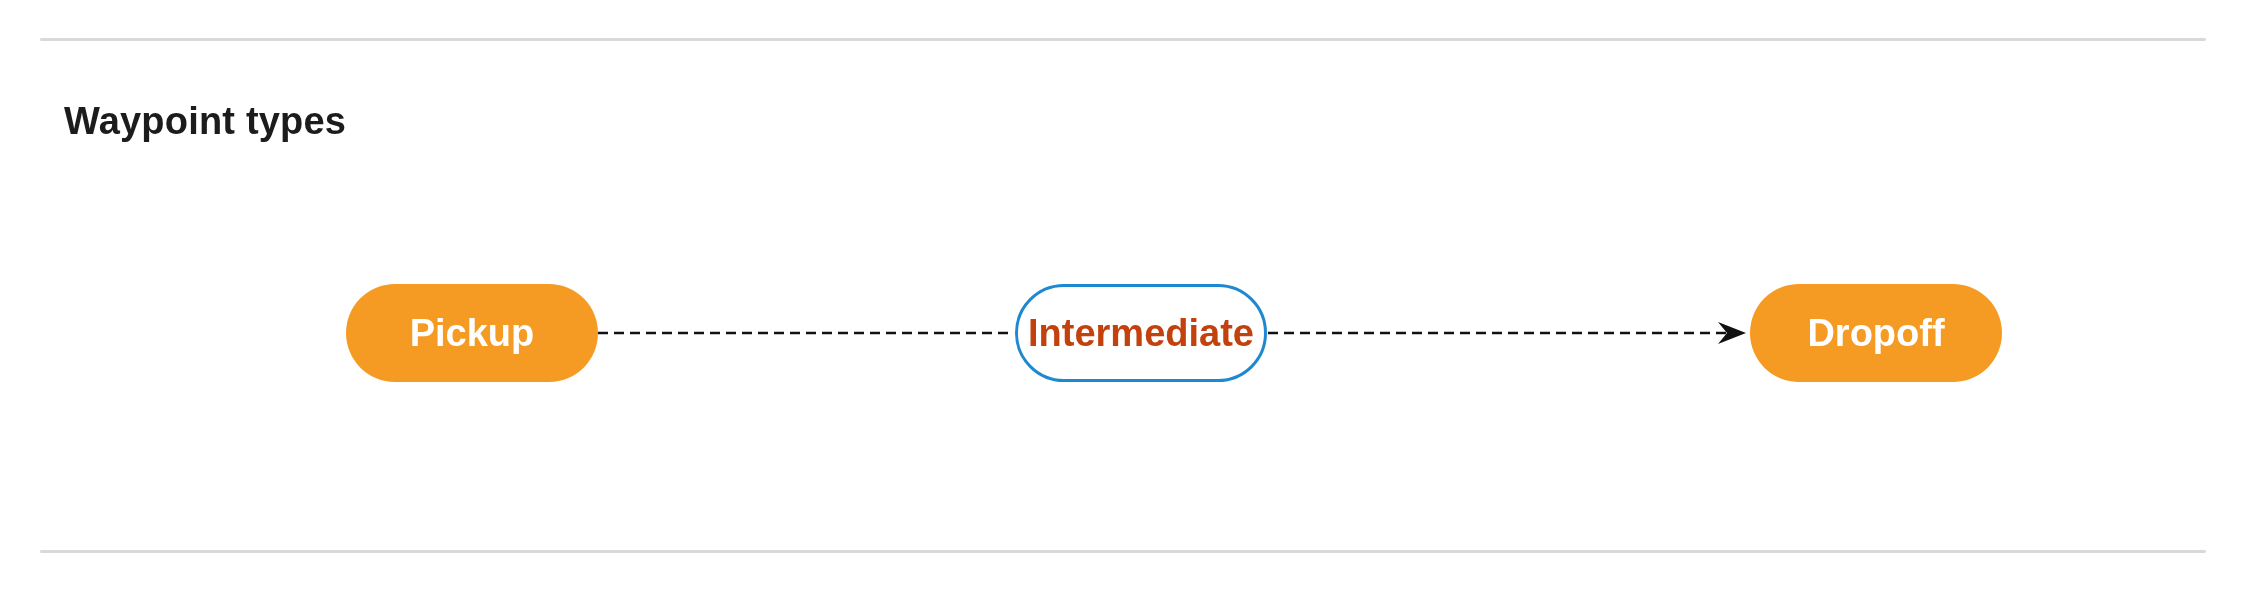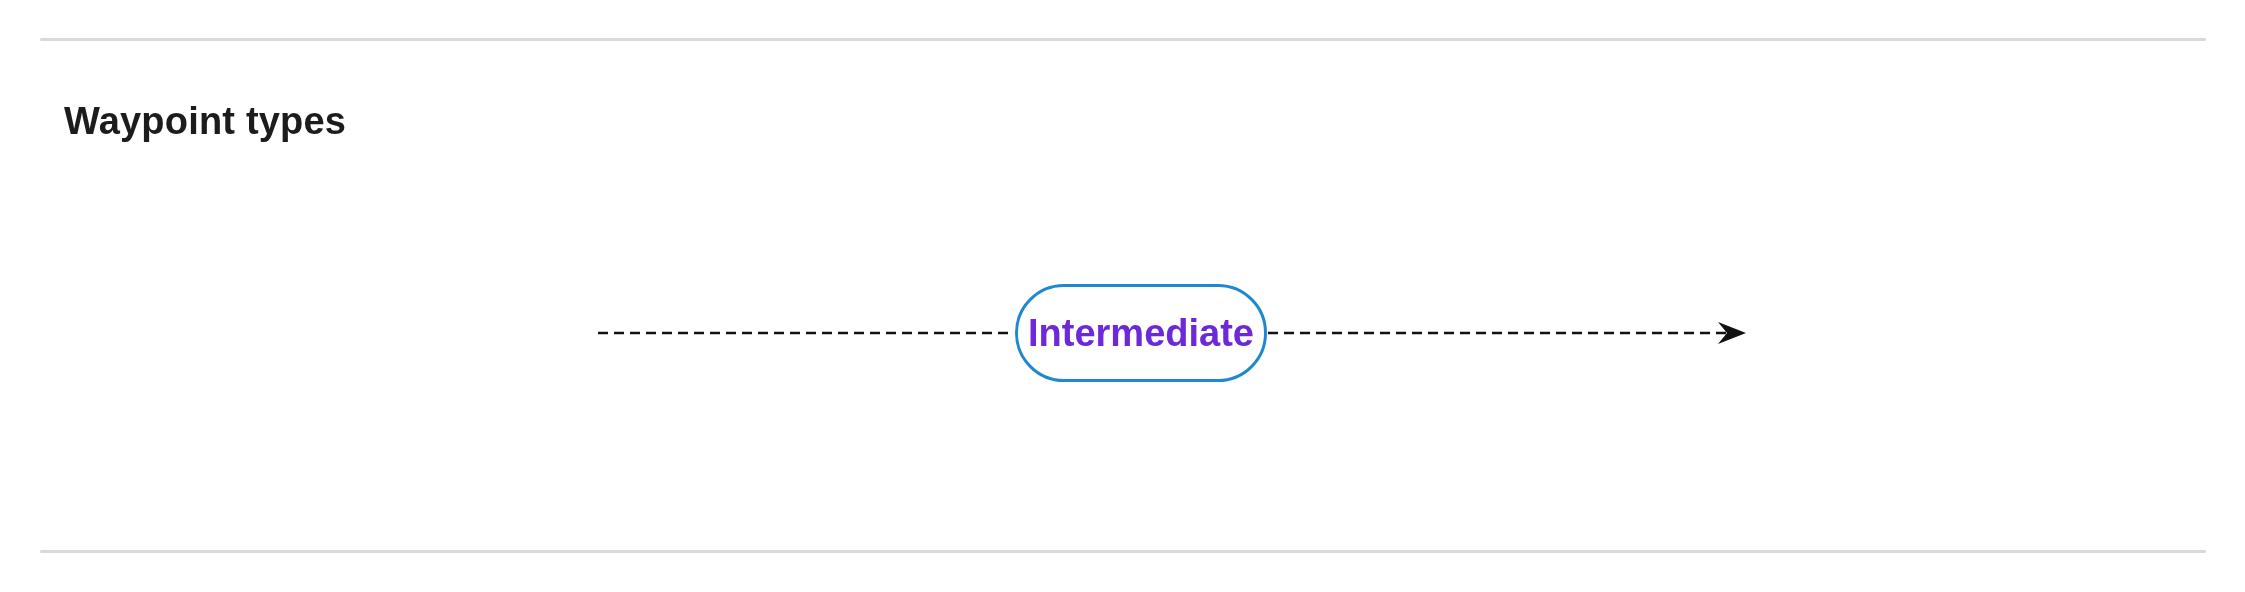--- a/index.html
+++ b/index.html
@@ -61,21 +61,21 @@
     box-sizing: border-box;
     white-space: nowrap;
   }
   .node.filled {
     background: #f59b23;
     color: #ffffff;
   }
   .node.outlined {
     background: #ffffff;
     border: 3px solid #1e88d0;
-    color: #6d28d9;
+    color: #c2410c;
   }
   .node.pickup   { left: 346px; }
   .node.intermediate { left: 1015px; }
   .node.dropoff  { left: 1750px; }
 
   .connector-layer {
     position: absolute;
     left: 0;
     top: 0;
     width: 2245px;
@@ -92,21 +92,27 @@
 
   <h2 class="heading">Waypoint types</h2>
 
 
   <svg class="connector-layer" viewBox="0 0 2245 592" xmlns="http://www.w3.org/2000/svg" aria-hidden="true">
     <line x1="598" y1="333" x2="1014" y2="333" stroke="#111111" stroke-width="2.5" stroke-dasharray="10 6"></line>
     <line x1="1268" y1="333" x2="1736" y2="333" stroke="#111111" stroke-width="2.5" stroke-dasharray="10 6"></line>
     <path d="M1746,333 L1718,322 L1727,333 L1718,344 Z" fill="#111111"></path>
   </svg>
 
+  <div class="node pickup filled">
+    <span>Pickup</span>
+  </div>
 
   <div class="node intermediate outlined">
     <span>Intermediate</span>
   </div>
 
+  <div class="node dropoff filled">
+    <span>Dropoff</span>
+  </div>
 
   <div class="divider bottom"></div>
 
 </div>
 
 </body></html>

